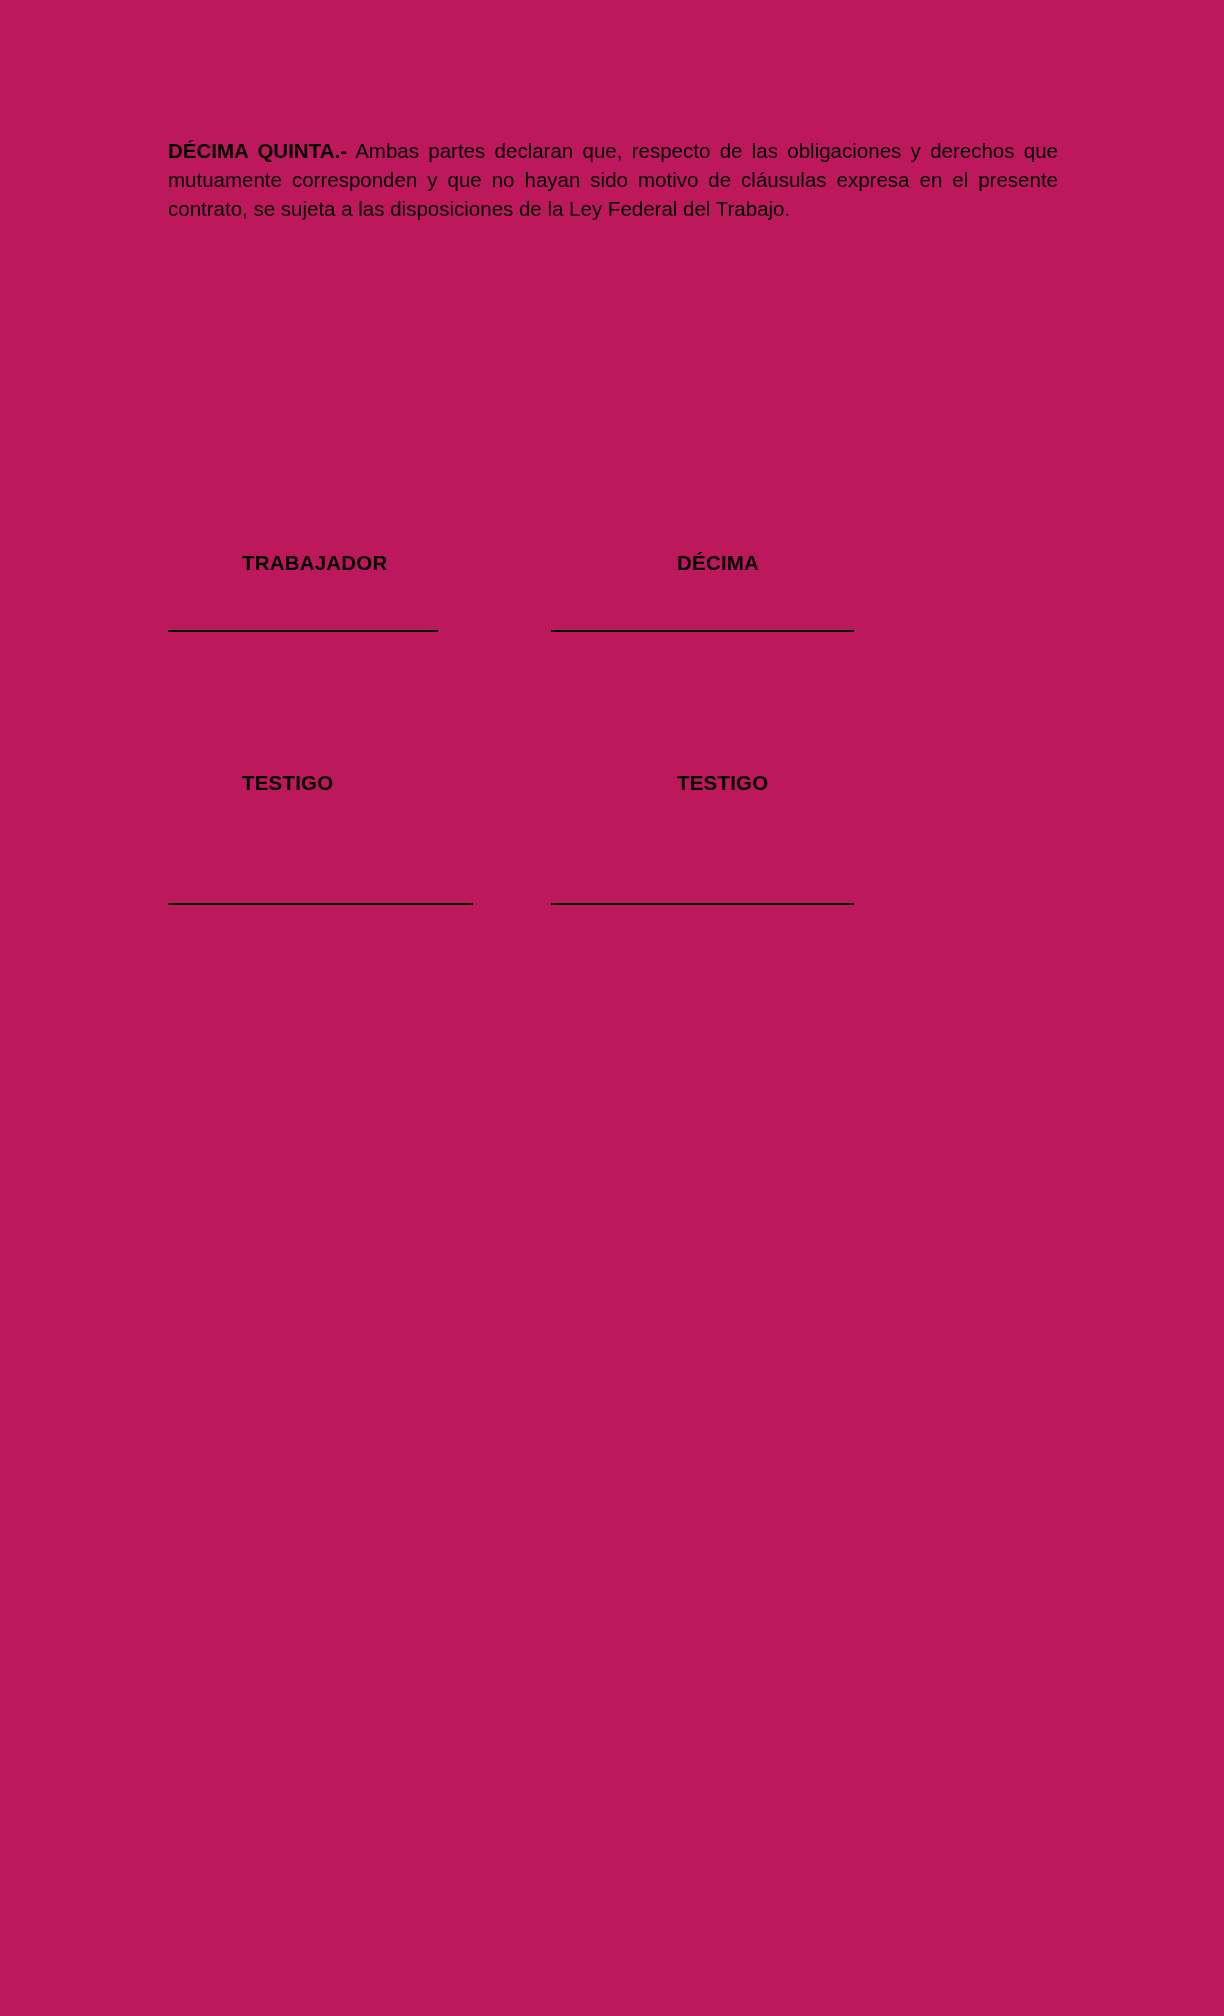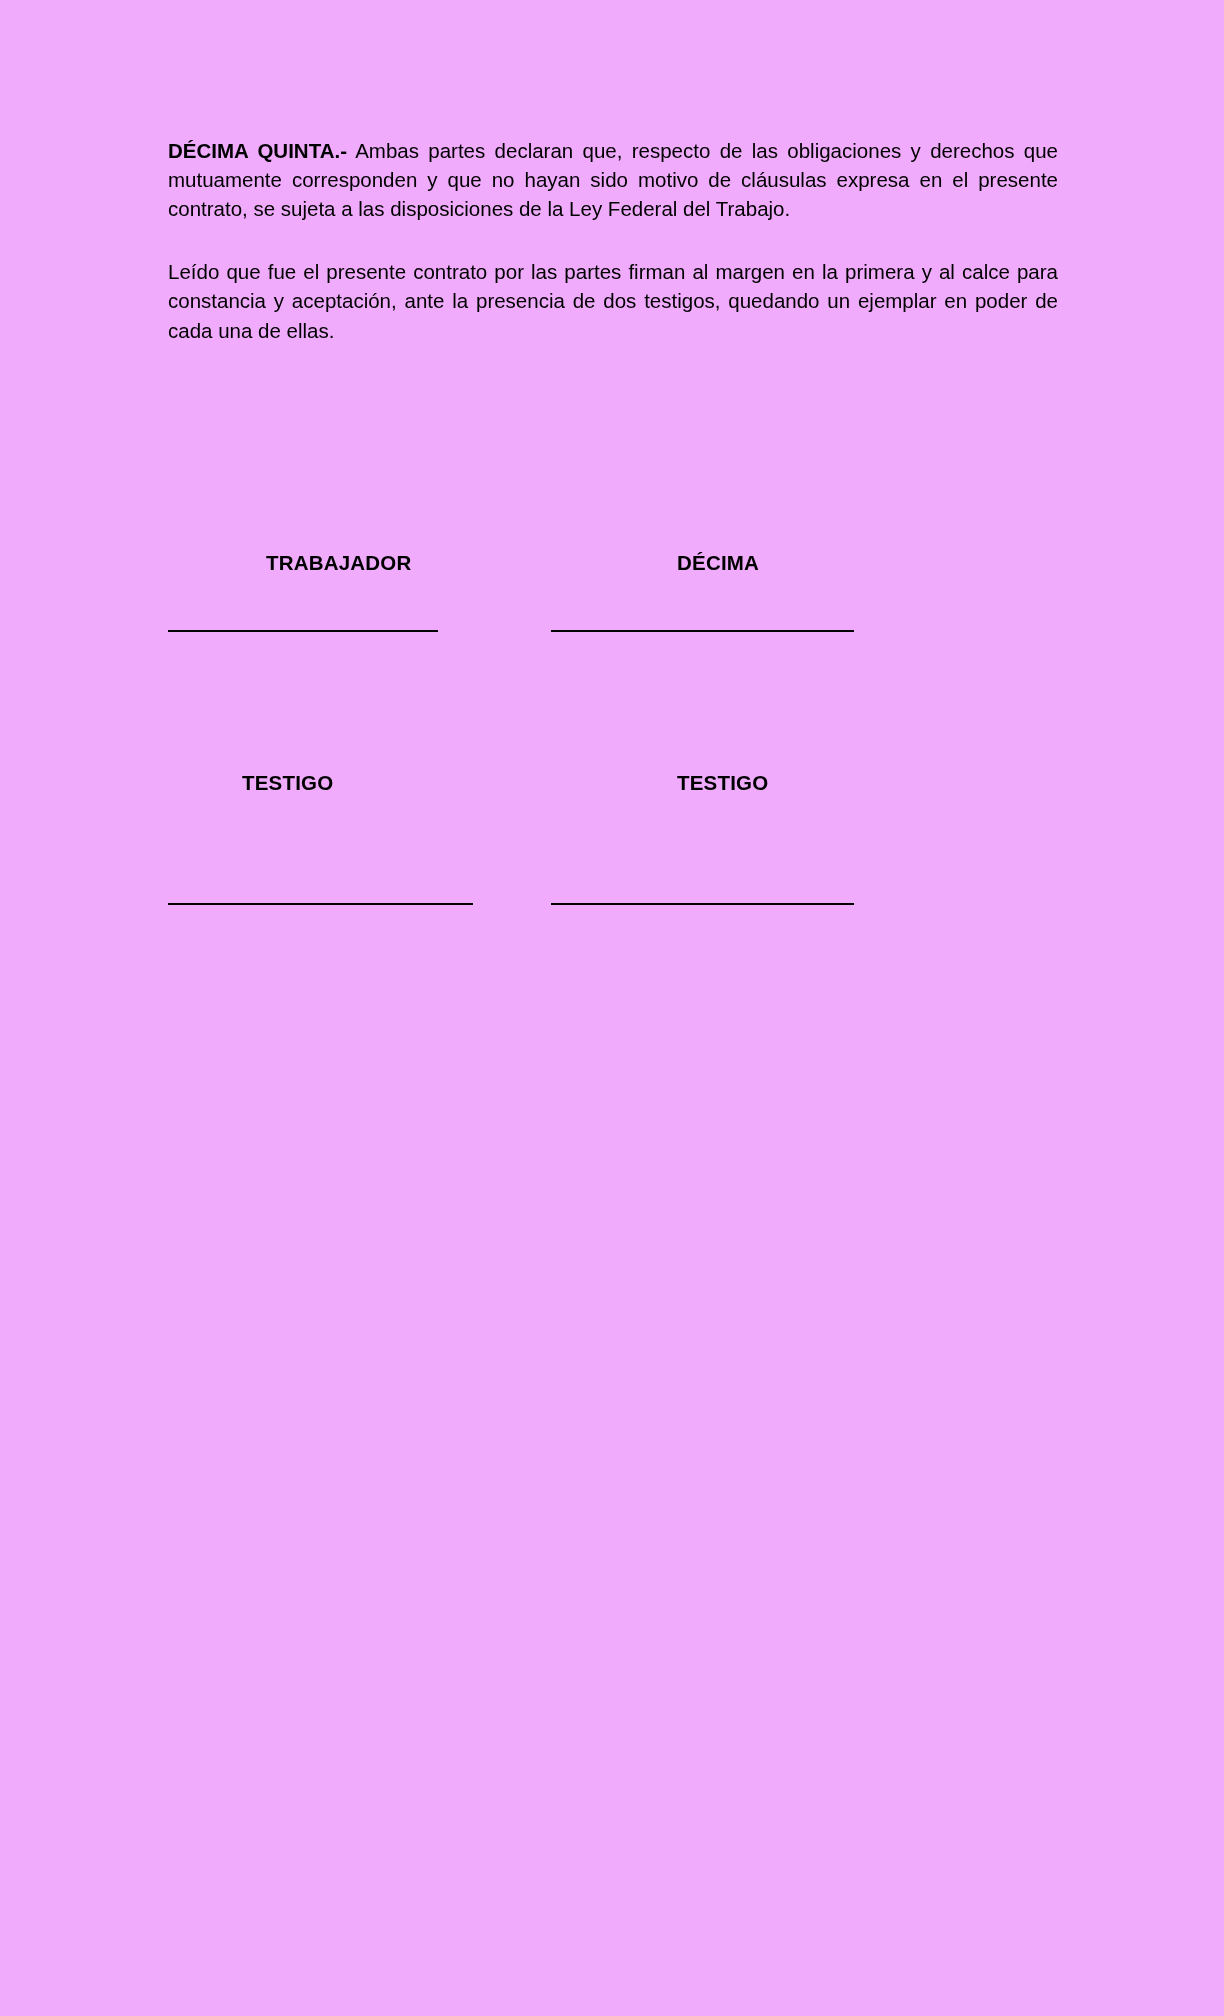--- a/index.html
+++ b/index.html
@@ -14,21 +14,21 @@
     color: #000000;
     position: relative;
     overflow: hidden;
   }
   .page {
     position: absolute;
     left: 0;
     top: 0;
     width: 1224px;
     height: 2016px;
-    background: #f0abfc;
+    background: #be185d;
   }
   .content {
     position: absolute;
     left: 168px;
     top: 136px;
     width: 890px;
   }
   p.para {
     margin: 0 0 0 0;
     font-size: 20.5px;
@@ -58,38 +58,37 @@
     font-weight: bold;
     letter-spacing: 0.2px;
     white-space: nowrap;
   }
   .sig-line {
     position: absolute;
     border-bottom: 2px solid #000000;
     height: 0;
   }
   
-  #label-trabajador { left: 74px;  top: 415px; margin-left: 24px; }
+  #label-trabajador { left: 74px;  top: 415px; }
   #label-patron     { left: 509px; top: 415px; }
   #line-trabajador  { left: 0px;   top: 494px; width: 270px; }
   #line-patron      { left: 383px; top: 494px; width: 303px; }
   
   #label-testigo-1  { left: 74px;  top: 635px; }
   #label-testigo-2  { left: 509px; top: 635px; }
   #line-testigo-1   { left: 0px;   top: 767px; width: 305px; }
   #line-testigo-2   { left: 383px; top: 767px; width: 303px; }
 </style>
 </head>
 <body>
 
 <div class="page">
 
   <div class="content">
     <p class="para"><span class="bold">DÉCIMA QUINTA.-</span><span> Ambas partes declaran que, respecto de las obligaciones y derechos que mutuamente corresponden y que no hayan sido motivo de cláusulas expresa en el presente contrato, se sujeta a las disposiciones de la  Ley Federal del Trabajo.</span></p>
-    <p class="para second">Leído que fue el presente contrato por las partes firman al margen en la primera y al calce para constancia y aceptación, ante la presencia de dos testigos, quedando un ejemplar en poder de cada una de ellas.</p>
   </div>
 
   <div class="sig-block" style="top:136px;">
     <div class="sig-row">
       <div class="sig-label" id="label-trabajador">TRABAJADOR</div>
       <div class="sig-label" id="label-patron">DÉCIMA</div>
       <div class="sig-line" id="line-trabajador"></div>
       <div class="sig-line" id="line-patron"></div>
     </div>
     <div class="sig-row">

